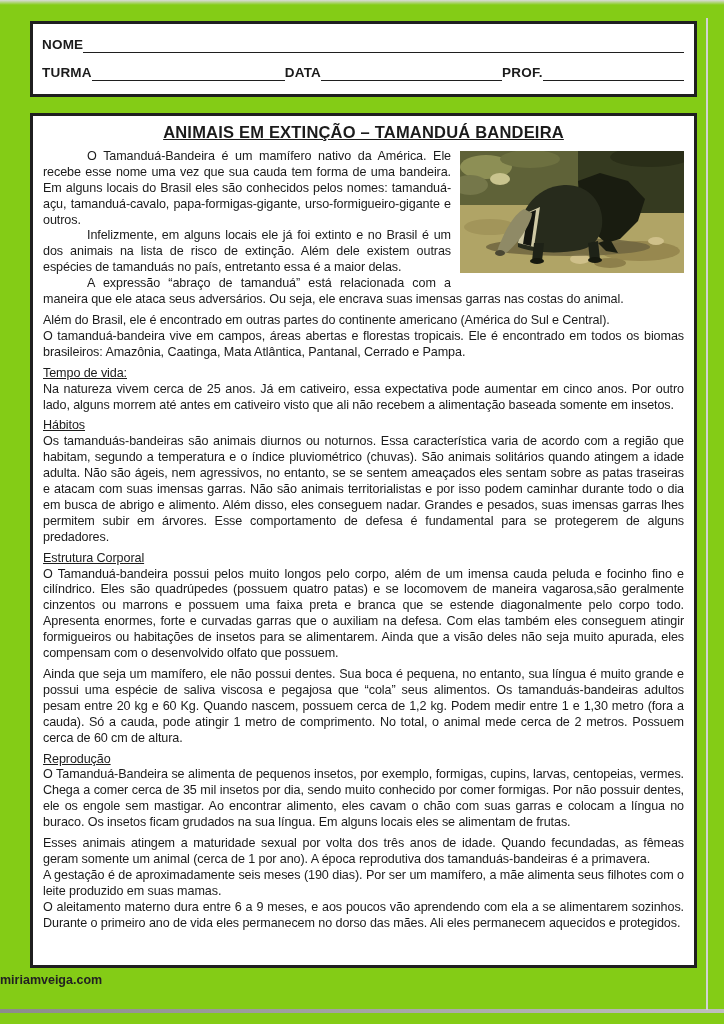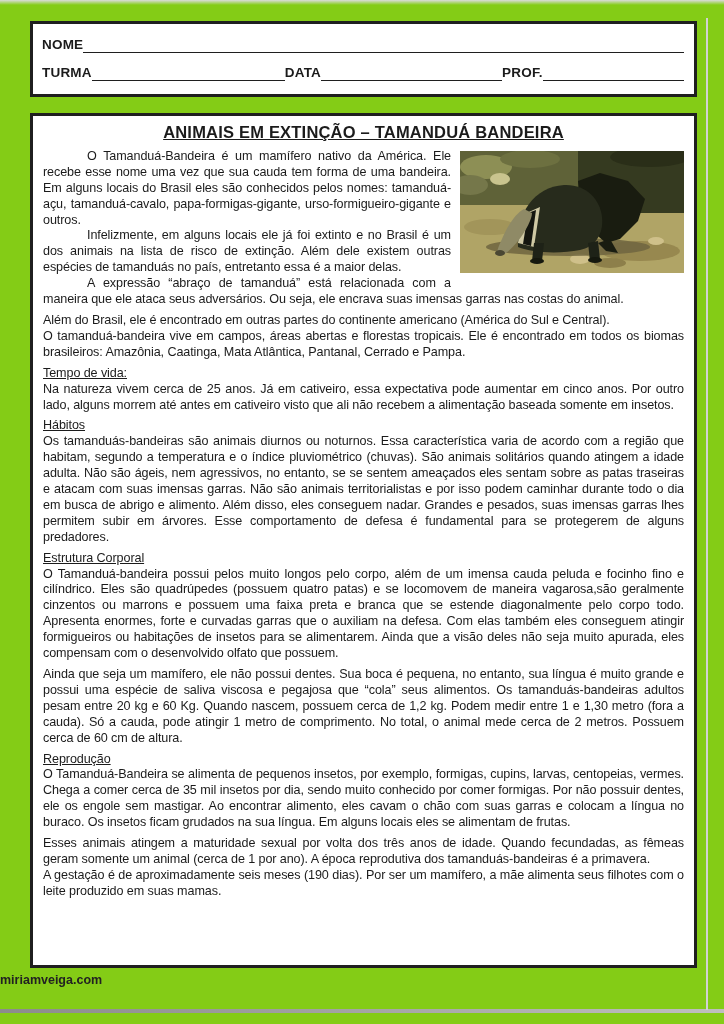--- a/index.html
+++ b/index.html
@@ -146,20 +146,21 @@
     </div>
 
     <div class="sec">
       <div class="sec-heading">Reprodução</div>
       <p>O Tamanduá-Bandeira se alimenta de pequenos insetos, por exemplo, formigas, cupins, larvas, centopeias, vermes. Chega a comer cerca de 35 mil insetos por dia, sendo muito conhecido por comer formigas. Por não possuir dentes, ele os engole sem mastigar. Ao encontrar alimento, eles cavam o chão com suas garras e colocam a língua no buraco. Os insetos ficam grudados na sua língua. Em alguns locais eles se alimentam de frutas.</p>
     </div>
 
     <div class="sec">
       <p>Esses animais atingem a maturidade sexual por volta dos três anos de idade. Quando fecundadas, as fêmeas geram somente um animal (cerca de 1 por ano). A época reprodutiva dos tamanduás-bandeiras é a primavera.</p>
       <p>A gestação é de aproximadamente seis meses (190 dias). Por ser um mamífero, a mãe alimenta seus filhotes com o leite produzido em suas mamas.</p>
+      <p>O aleitamento materno dura entre 6 a 9 meses, e aos poucos vão aprendendo com ela a se alimentarem sozinhos. Durante o primeiro ano de vida eles permanecem no dorso das mães. Ali eles permanecem aquecidos e protegidos.</p>
     </div>
 
   </div>
 
   <div class="footer-credit">miriamveiga.com</div>
 
   <div class="edge-bottom"></div>
   <div class="edge-right"></div>
 </div>
 

